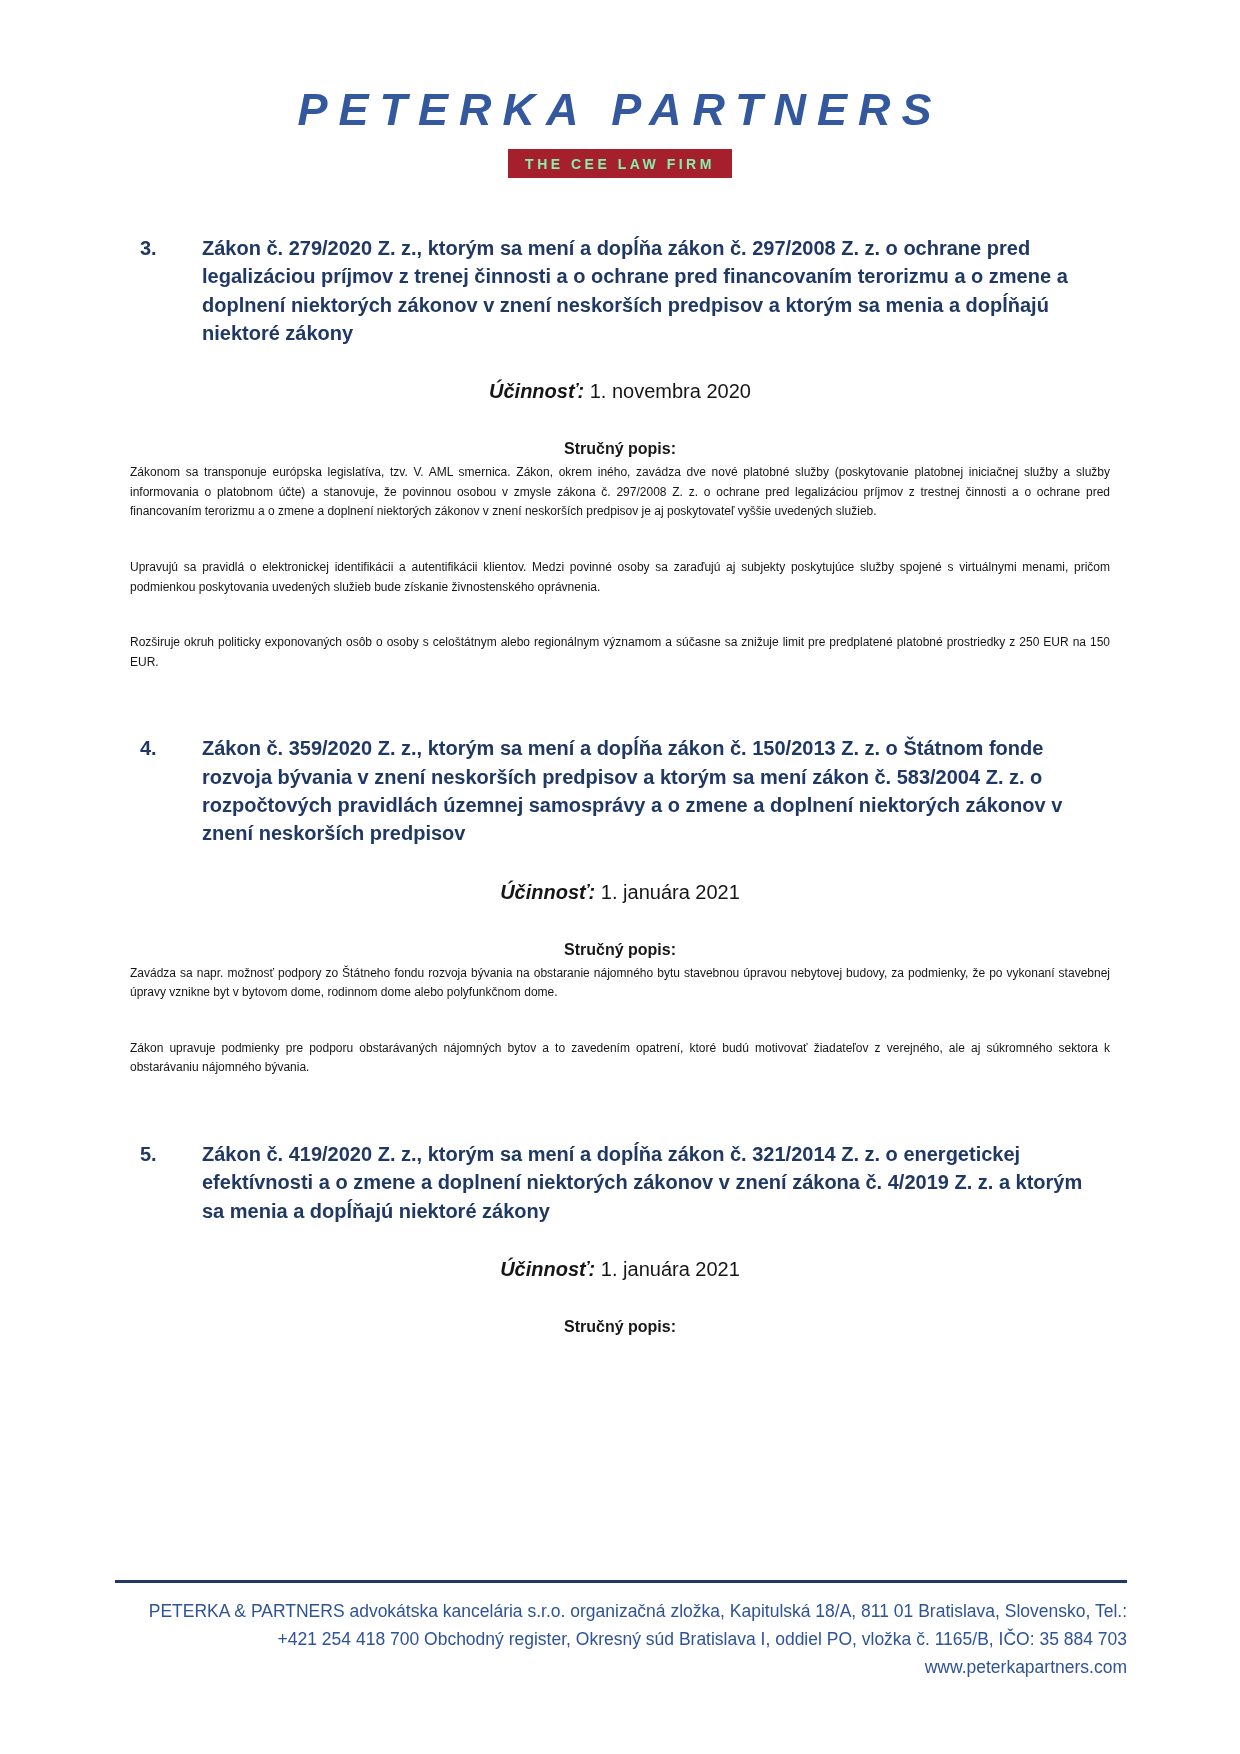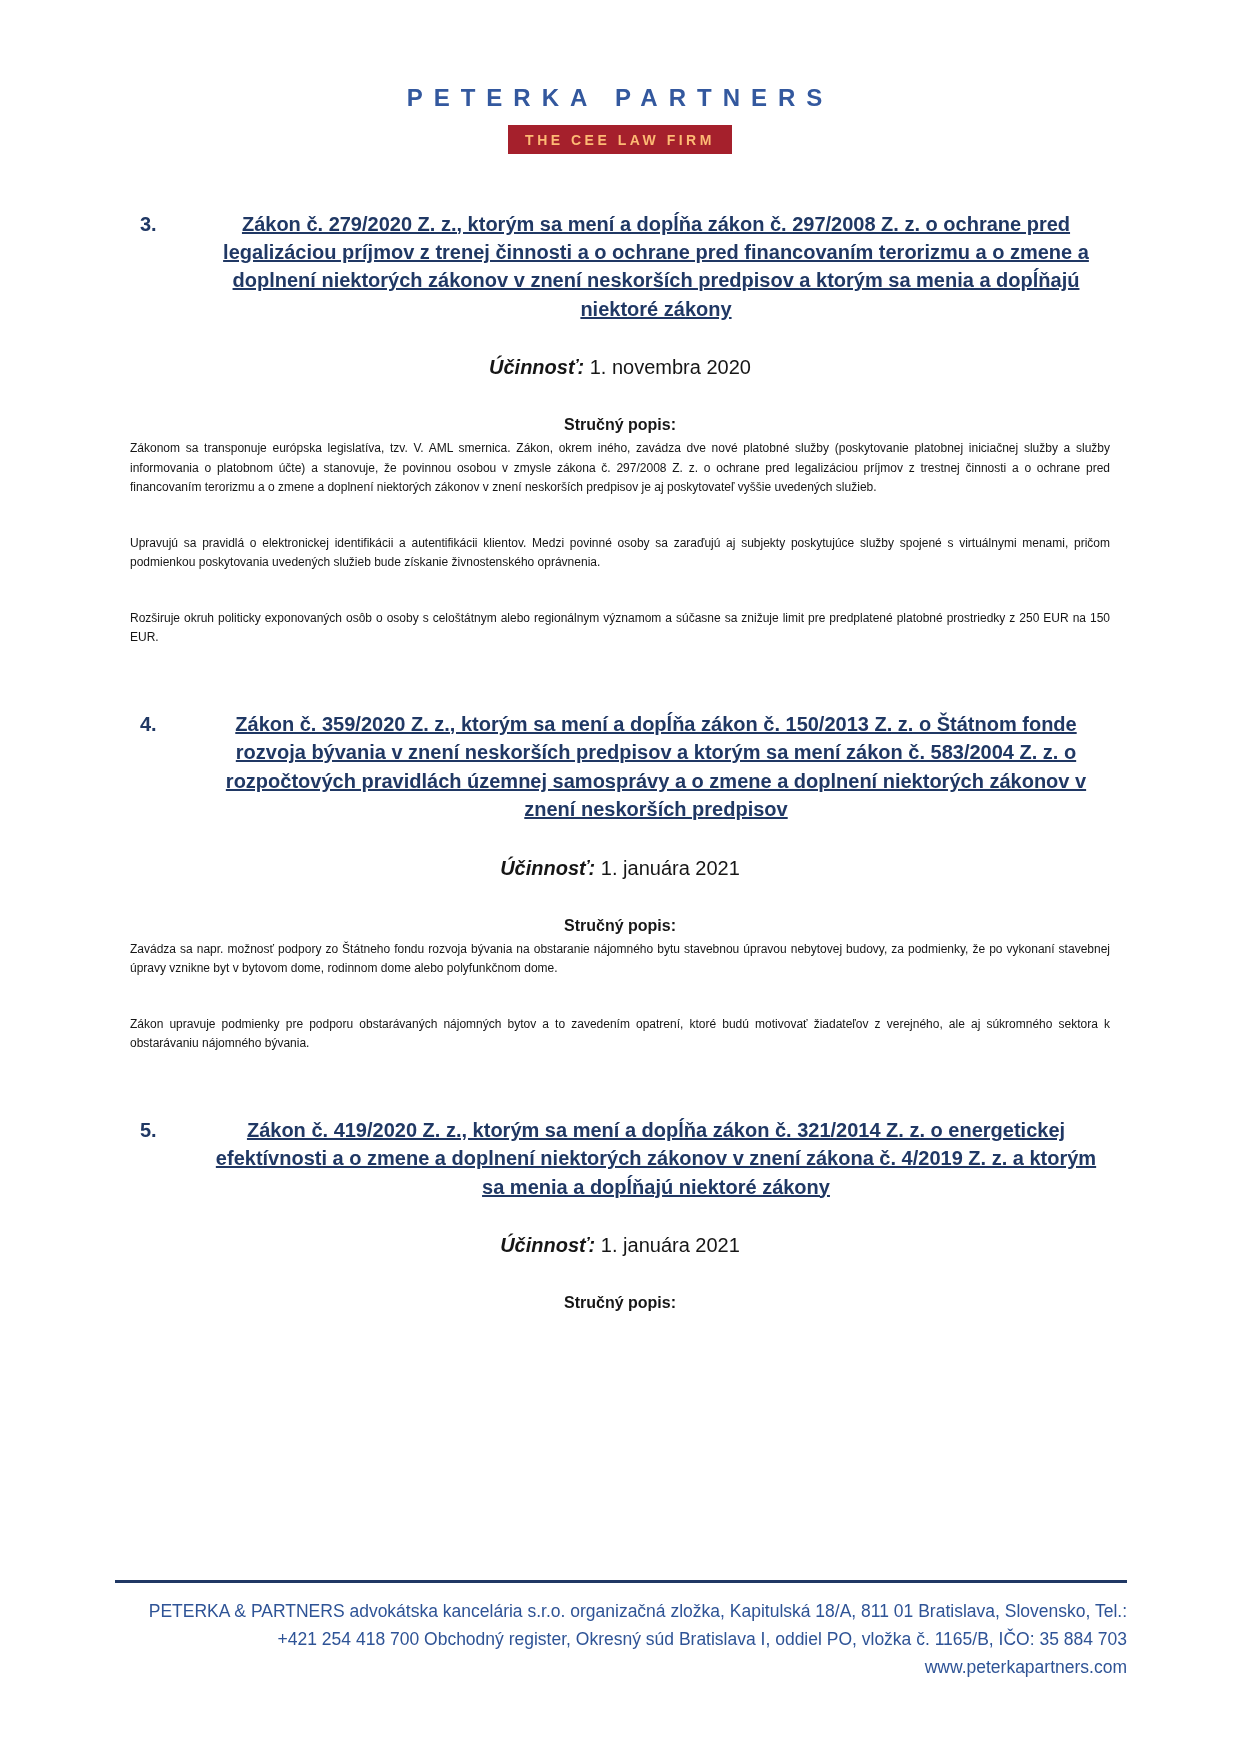--- a/index.html
+++ b/index.html
@@ -20,48 +20,49 @@
     font-family:"Liberation Sans", sans-serif;
     color:var(--ink);
     padding:84px 130px 0 130px;
     overflow:hidden;
   }
   
   .logo-block{text-align:center;margin-bottom:56px;}
   .wordmark{
     display:block;
     color:var(--logo-blue);
-    font-size:24px;
+    font-size:45px;
     font-weight:700;
     letter-spacing:11px;
     line-height:1.15;
     white-space:nowrap;
+    font-style:italic;
   }
   .tagline{
     display:inline-block;
     margin-top:13px;
     background:var(--banner-red);
-    color:#fdba74;
+    color:#86efac;
     font-size:14px;
     font-weight:700;
     letter-spacing:3.5px;
     padding:7px 17px 6px 17px;
     white-space:nowrap;
   }
   
   .law + .law{margin-top:62px;}
   .law-heading{
     display:flex;
     color:var(--navy);
     font-weight:700;
     font-size:20px;
     line-height:1.42;
   }
   .law-num{width:72px;flex-shrink:0;padding-left:10px;}
-  .law-title-text{flex:1;text-align:center;text-decoration:underline;}
+  .law-title-text{flex:1;}
   .effective{
     text-align:center;
     font-size:20px;
     margin:29px 0 0 0;
     line-height:1.5;
   }
   .effective .lbl{font-weight:700;font-style:italic;}
   .summary-label{
     text-align:center;
     font-weight:700;

